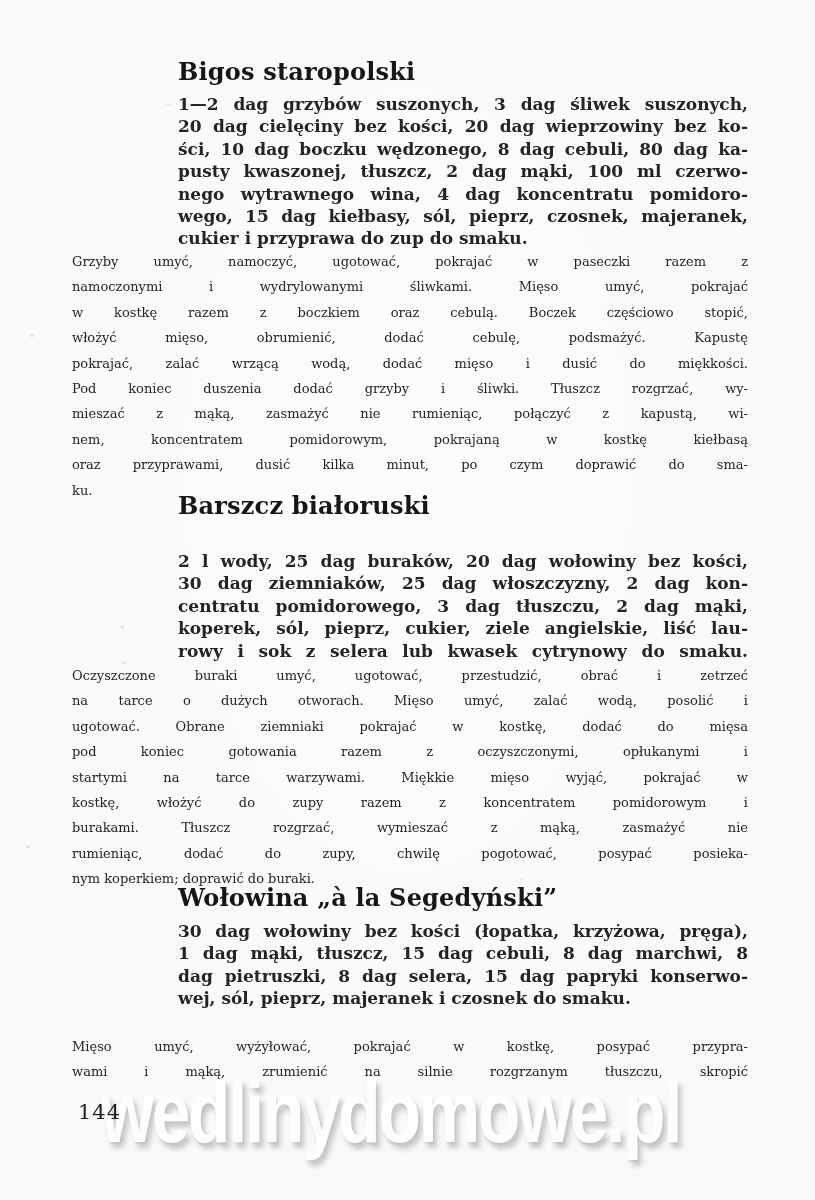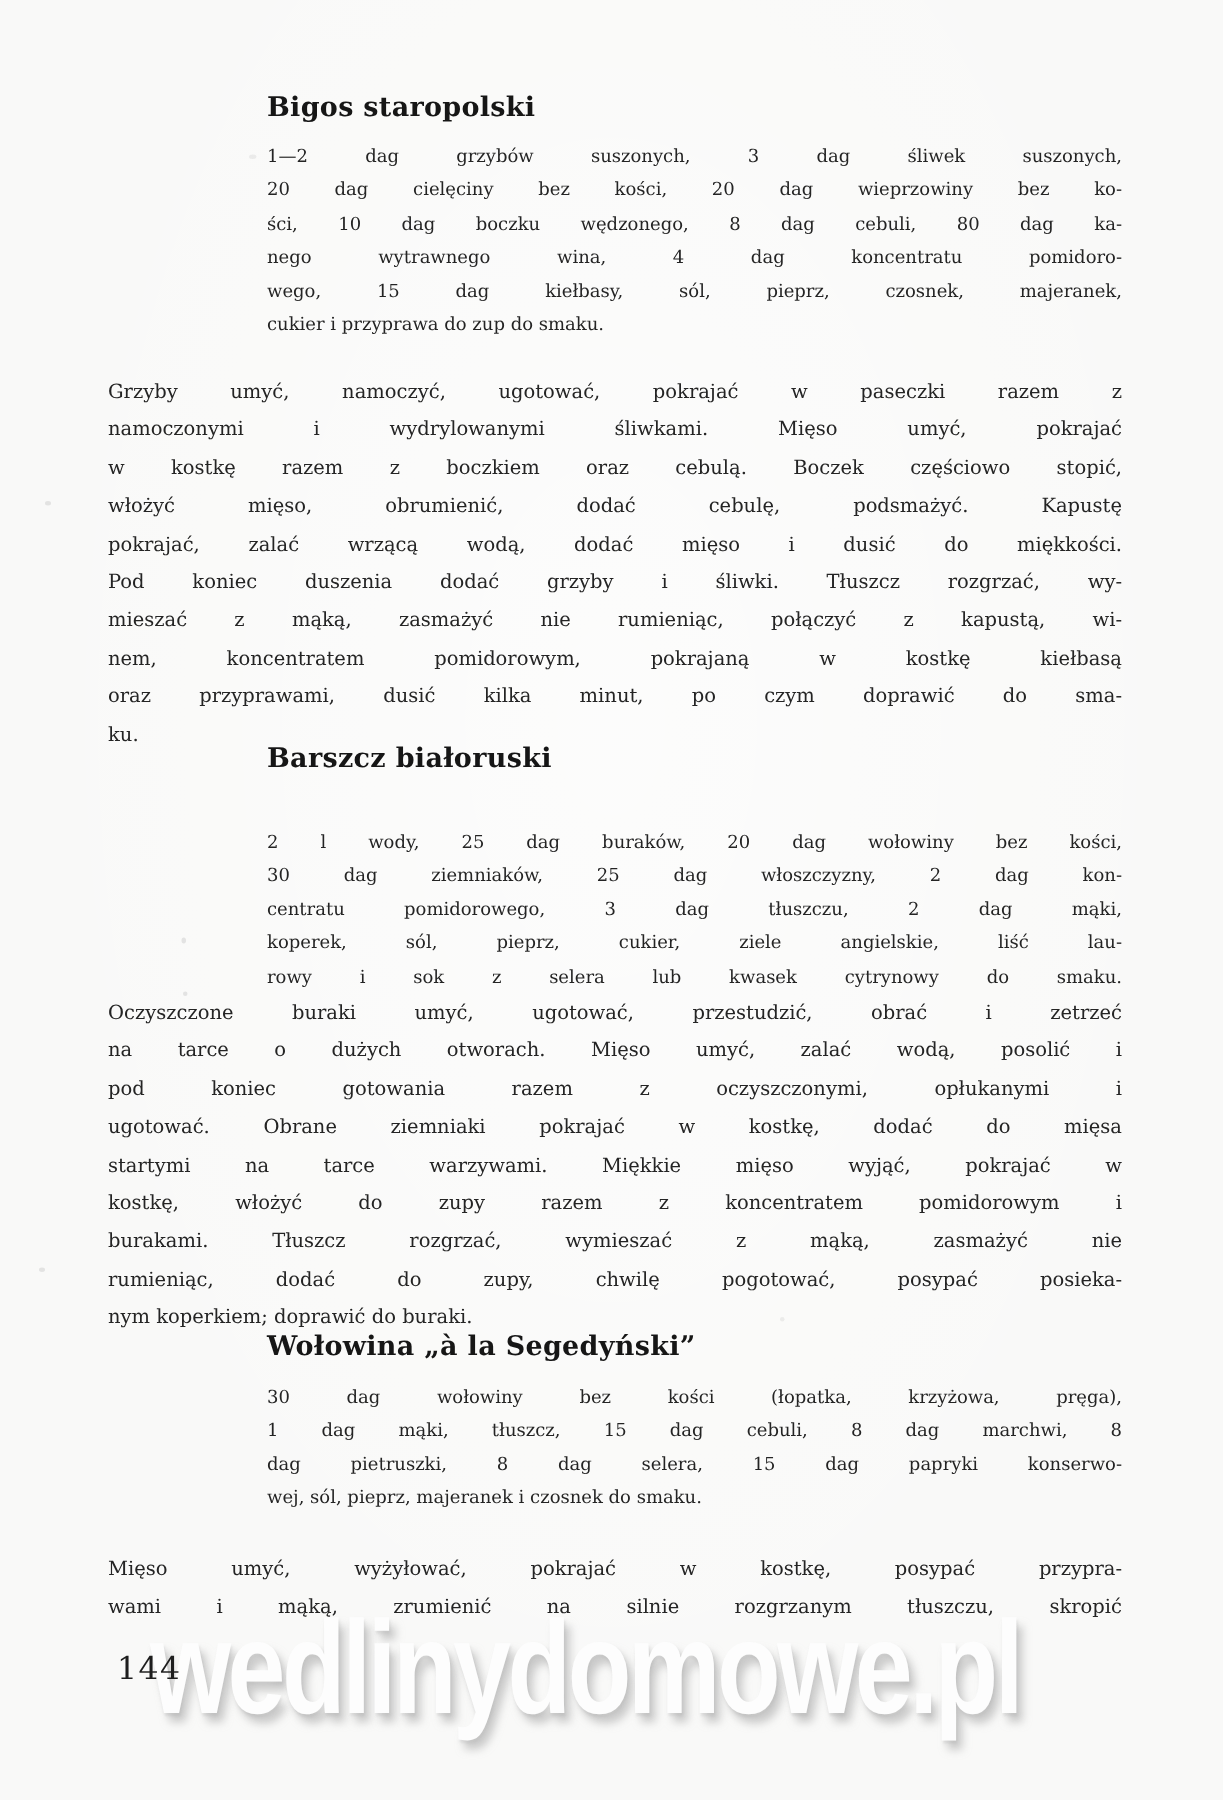--- a/index.html
+++ b/index.html
@@ -14,30 +14,30 @@
   .page{
     position:absolute;inset:0;
     background:
       radial-gradient(ellipse at 50% 40%, rgba(255,255,255,.55), rgba(0,0,0,0) 70%),
       #f9f9f8;
   }
   
   .title{
     position:absolute;left:178px;margin:0;
     font-family:"DejaVu Serif", serif;
-    font-size:18px;font-weight:700;color:#161616;
+    font-size:24px;font-weight:700;color:#161616;
     line-height:28px;letter-spacing:.2px;white-space:nowrap;
   }
   .t1{top:58px}
   .t2{top:492px}
   .t3{top:884px}
 
   
   .lines{position:absolute;}
-  .ing{left:178px;width:570px;font-size:12px;}
+  .ing{left:178px;width:570px;font-size:17px;font-weight:bold;}
   .para{left:72px;width:676px;font-size:13px;}
   .ing .tline{line-height:22.4px;}
   .para .tline{line-height:25.4px;}
   .tline{
     text-align:justify;
     text-align-last:justify;
     white-space:normal;
     color:#242424;
   }
   .lines > .tline:last-child{text-align-last:left;}
@@ -82,20 +82,21 @@
 
 <div class="page">
 
   <div class="watermark">wedlinydomowe.pl</div>
 
   <h2 class="title t1">Bigos staropolski</h2>
   <div class="lines ing ing1">
       <div class="tline">1—2 dag grzybów suszonych, 3 dag śliwek suszonych,</div>
       <div class="tline">20 dag cielęciny bez kości, 20 dag wieprzowiny bez ko-</div>
       <div class="tline">ści, 10 dag boczku wędzonego, 8 dag cebuli, 80 dag ka-</div>
+      <div class="tline">pusty kwaszonej, tłuszcz, 2 dag mąki, 100 ml czerwo-</div>
       <div class="tline">nego wytrawnego wina, 4 dag koncentratu pomidoro-</div>
       <div class="tline">wego, 15 dag kiełbasy, sól, pieprz, czosnek, majeranek,</div>
       <div class="tline">cukier i przyprawa do zup do smaku.</div>
     </div>
   <div class="lines para para1">
       <div class="tline">Grzyby umyć, namoczyć, ugotować, pokrajać w paseczki razem z</div>
       <div class="tline">namoczonymi i wydrylowanymi śliwkami. Mięso umyć, pokrajać</div>
       <div class="tline">w kostkę razem z boczkiem oraz cebulą. Boczek częściowo stopić,</div>
       <div class="tline">włożyć mięso, obrumienić, dodać cebulę, podsmażyć. Kapustę</div>
       <div class="tline">pokrajać, zalać wrzącą wodą, dodać mięso i dusić do miękkości.</div>
@@ -110,22 +111,22 @@
   <div class="lines ing ing2 justify-last">
       <div class="tline">2 l wody, 25 dag buraków, 20 dag wołowiny bez kości,</div>
       <div class="tline">30 dag ziemniaków, 25 dag włoszczyzny, 2 dag kon-</div>
       <div class="tline">centratu pomidorowego, 3 dag tłuszczu, 2 dag mąki,</div>
       <div class="tline">koperek, sól, pieprz, cukier, ziele angielskie, liść lau-</div>
       <div class="tline">rowy i sok z selera lub kwasek cytrynowy do smaku.</div>
     </div>
   <div class="lines para para2">
       <div class="tline">Oczyszczone buraki umyć, ugotować, przestudzić, obrać i zetrzeć</div>
       <div class="tline">na tarce o dużych otworach. Mięso umyć, zalać wodą, posolić i</div>
+      <div class="tline">ugotować. Obrane ziemniaki pokrajać w kostkę, dodać do mięsa</div>
       <div class="tline">pod koniec gotowania razem z oczyszczonymi, opłukanymi i</div>
-      <div class="tline">ugotować. Obrane ziemniaki pokrajać w kostkę, dodać do mięsa</div>
       <div class="tline">startymi na tarce warzywami. Miękkie mięso wyjąć, pokrajać w</div>
       <div class="tline">kostkę, włożyć do zupy razem z koncentratem pomidorowym i</div>
       <div class="tline">burakami. Tłuszcz rozgrzać, wymieszać z mąką, zasmażyć nie</div>
       <div class="tline">rumieniąc, dodać do zupy, chwilę pogotować, posypać posieka-</div>
       <div class="tline">nym koperkiem; doprawić do buraki.</div>
     </div>
 
   <h2 class="title t3">Wołowina „à la Segedyński”</h2>
   <div class="lines ing ing3">
       <div class="tline">30 dag wołowiny bez kości (łopatka, krzyżowa, pręga),</div>

